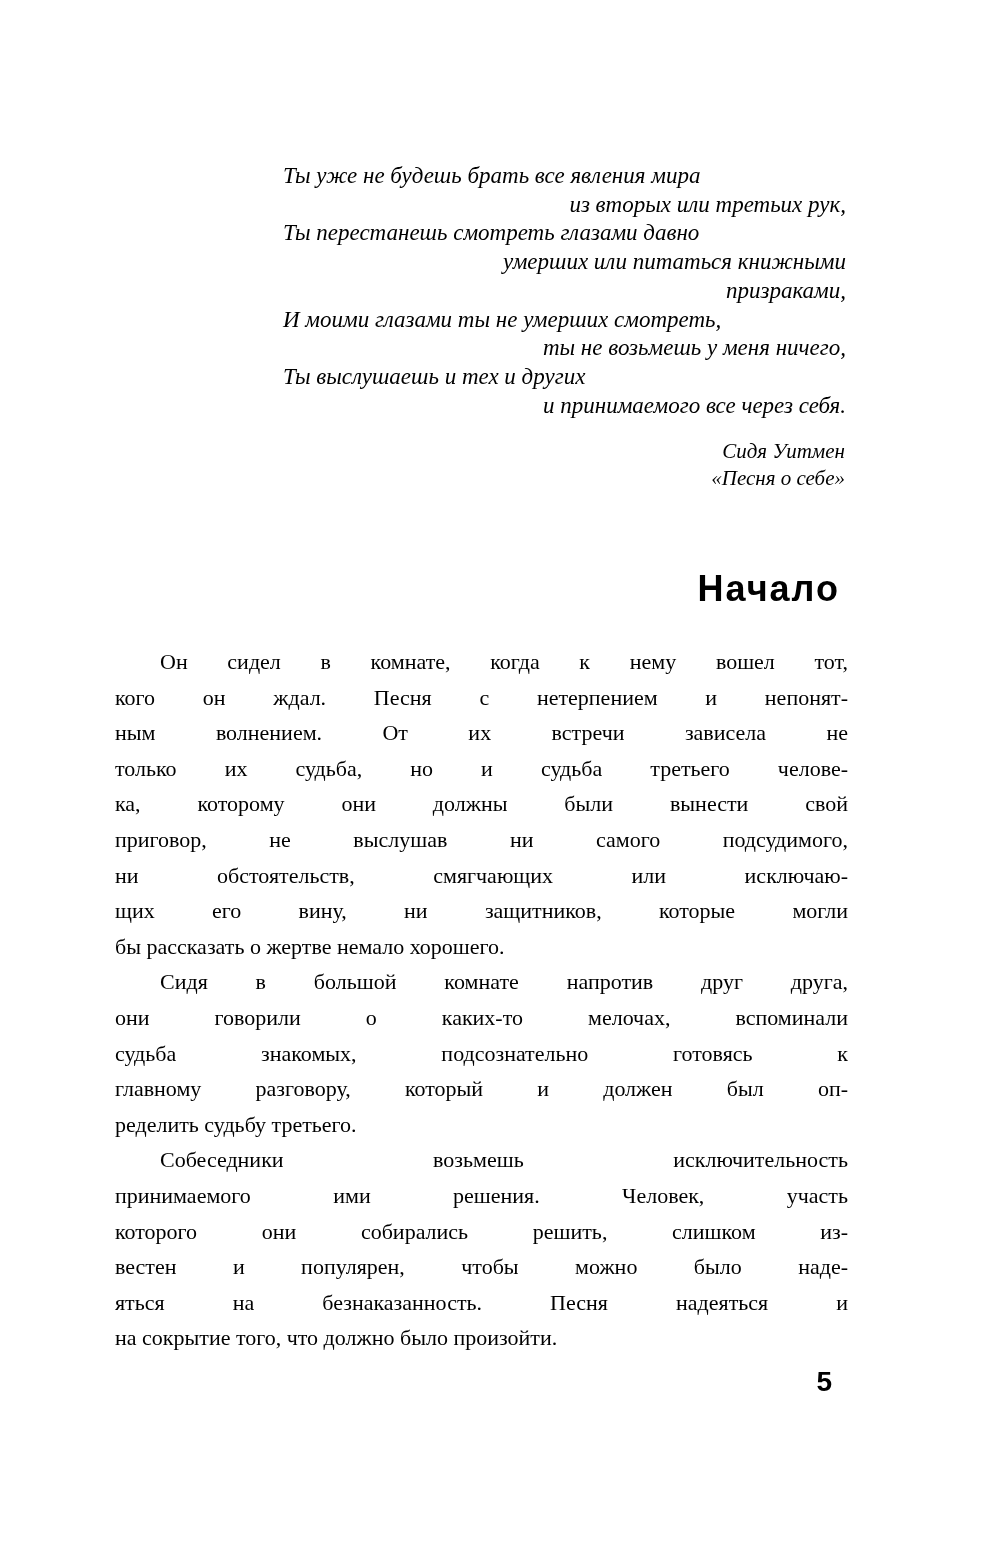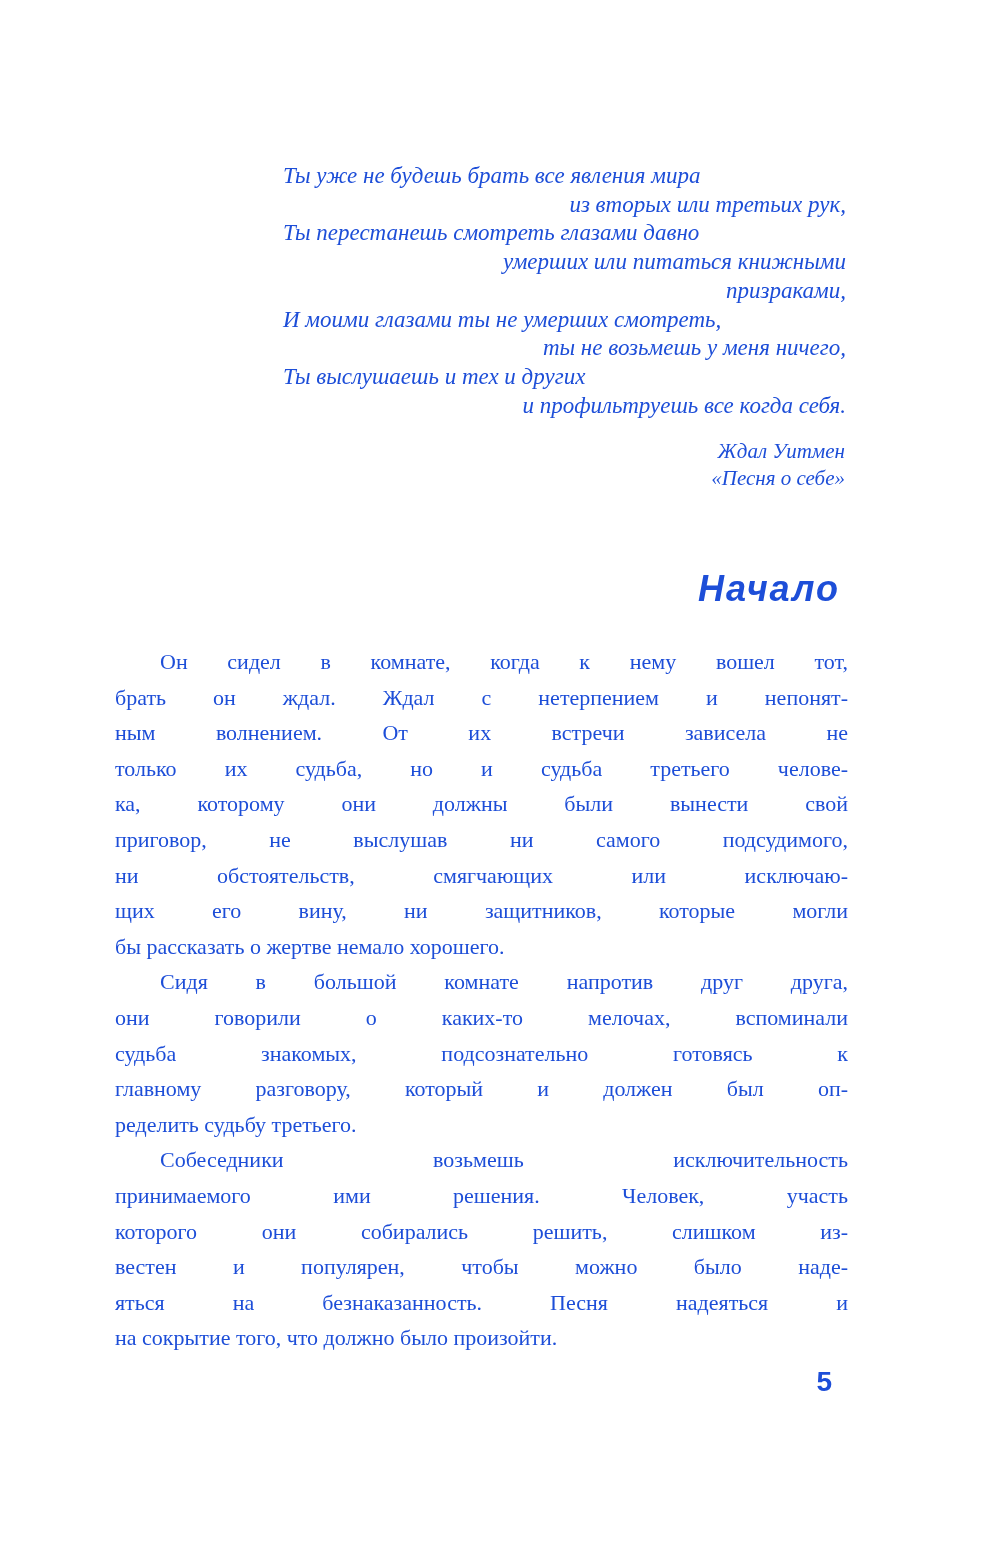--- a/index.html
+++ b/index.html
@@ -5,21 +5,21 @@
   html, body {
     margin: 0;
     padding: 0;
     background: #ffffff;
   }
   .page {
     position: relative;
     width: 1000px;
     height: 1561px;
     background: #ffffff;
-    color: #1d4ed8;
+    color: #000000;
     font-family: "Liberation Serif", serif;
     overflow: hidden;
   }
 
   
   .epigraph {
     position: absolute;
     left: 283px;
     top: 162px;
     width: 563px;
@@ -42,21 +42,20 @@
     line-height: 27px;
   }
 
   
   .chapter-title {
     position: absolute;
     right: 160px;
     top: 568px;
     font-family: "Liberation Sans", sans-serif;
     font-weight: bold;
-    font-style: italic;
     font-size: 36px;
     letter-spacing: 2px;
     text-align: right;
   }
 
   
   .body-text {
     position: absolute;
     left: 115px;
     top: 644px;
@@ -92,35 +91,35 @@
 
   <div class="epigraph">
     <div class="ep-line l">Ты уже не будешь брать все явления мира</div>
     <div class="ep-line r">из вторых или третьих рук,</div>
     <div class="ep-line l">Ты перестанешь смотреть глазами давно</div>
     <div class="ep-line r">умерших или питаться книжными</div>
     <div class="ep-line r">призраками,</div>
     <div class="ep-line l">И моими глазами ты не умерших смотреть,</div>
     <div class="ep-line r">ты не возьмешь у меня ничего,</div>
     <div class="ep-line l">Ты выслушаешь и тех и других</div>
-    <div class="ep-line r">и профильтруешь все когда себя.</div>
+    <div class="ep-line r">и принимаемого все через себя.</div>
   </div>
 
   <div class="attribution">
-    <div>Ждал Уитмен</div>
+    <div>Сидя Уитмен</div>
     <div>«Песня о себе»</div>
   </div>
 
   <div class="chapter-title">Начало</div>
 
   <div class="body-text">
 
     <div class="paragraph">
       <div class="bl first">Он сидел в комнате, когда к нему вошел тот,</div>
-      <div class="bl">брать он ждал. Ждал с нетерпением и непонят-</div>
+      <div class="bl">кого он ждал. Песня с нетерпением и непонят-</div>
       <div class="bl">ным волнением. От их встречи зависела не</div>
       <div class="bl">только их судьба, но и судьба третьего челове-</div>
       <div class="bl">ка, которому они должны были вынести свой</div>
       <div class="bl">приговор, не выслушав ни самого подсудимого,</div>
       <div class="bl">ни обстоятельств, смягчающих или исключаю-</div>
       <div class="bl">щих его вину, ни защитников, которые могли</div>
       <div class="bl last">бы рассказать о жертве немало хорошего.</div>
     </div>
 
     <div class="paragraph">

